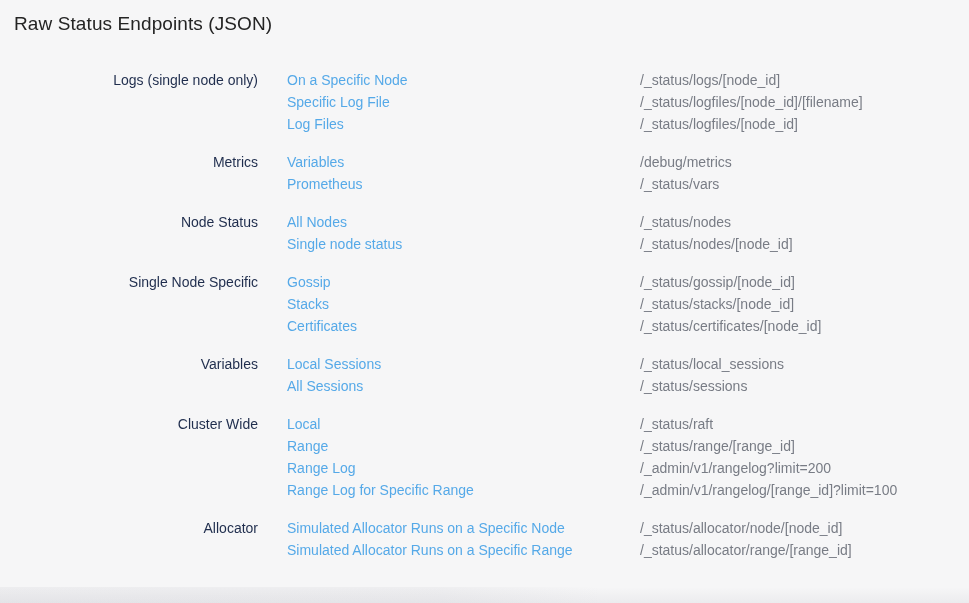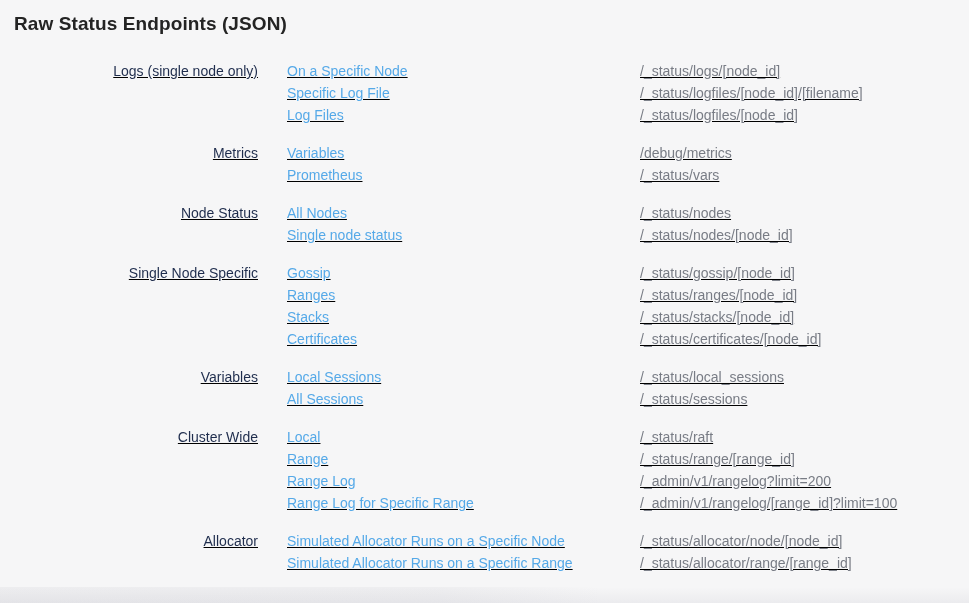--- a/index.html
+++ b/index.html
@@ -7,28 +7,27 @@
     width: 969px; height: 603px;
     overflow: hidden;
     background: var(--background, #f6f6f7);
     font-family: "Liberation Sans", sans-serif;
     position: relative;
   }
   .page-title {
     margin: 12px 0 0 14px;
     font-size: 19px;
     line-height: 24px;
-    font-weight: 700;
+    font-weight: 400;
     letter-spacing: 0.1px;
     color: var(--title, #242424);
   }
   .endpoints-table {
-    margin-top: 24px;
+    margin-top: 33px;
     font-size: 14px;
-    text-decoration: underline;
   }
   .group {
     display: flex;
     align-items: flex-start;
     margin-bottom: 16px;
   }
   .cat {
     flex: 0 0 258px;
     text-align: right;
     line-height: 22px;
@@ -111,24 +110,20 @@
       </div>
     </div>
     <div class="group">
       <div class="cat">Single Node Specific</div>
       <div class="entries">
         <div class="entry">
           <a class="link" href="#">Gossip</a>
           <div class="url">/_status/gossip/[node_id]</div>
         </div>
         <div class="entry">
-          <a class="link" href="#">Ranges</a>
-          <div class="url">/_status/ranges/[node_id]</div>
-        </div>
-        <div class="entry">
           <a class="link" href="#">Stacks</a>
           <div class="url">/_status/stacks/[node_id]</div>
         </div>
         <div class="entry">
           <a class="link" href="#">Certificates</a>
           <div class="url">/_status/certificates/[node_id]</div>
         </div>
       </div>
     </div>
     <div class="group">

